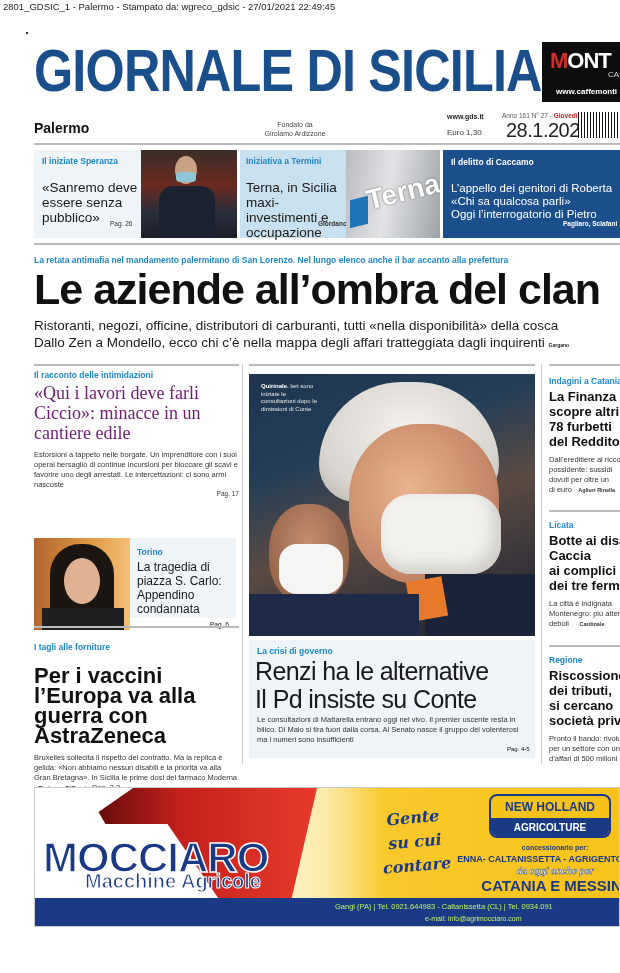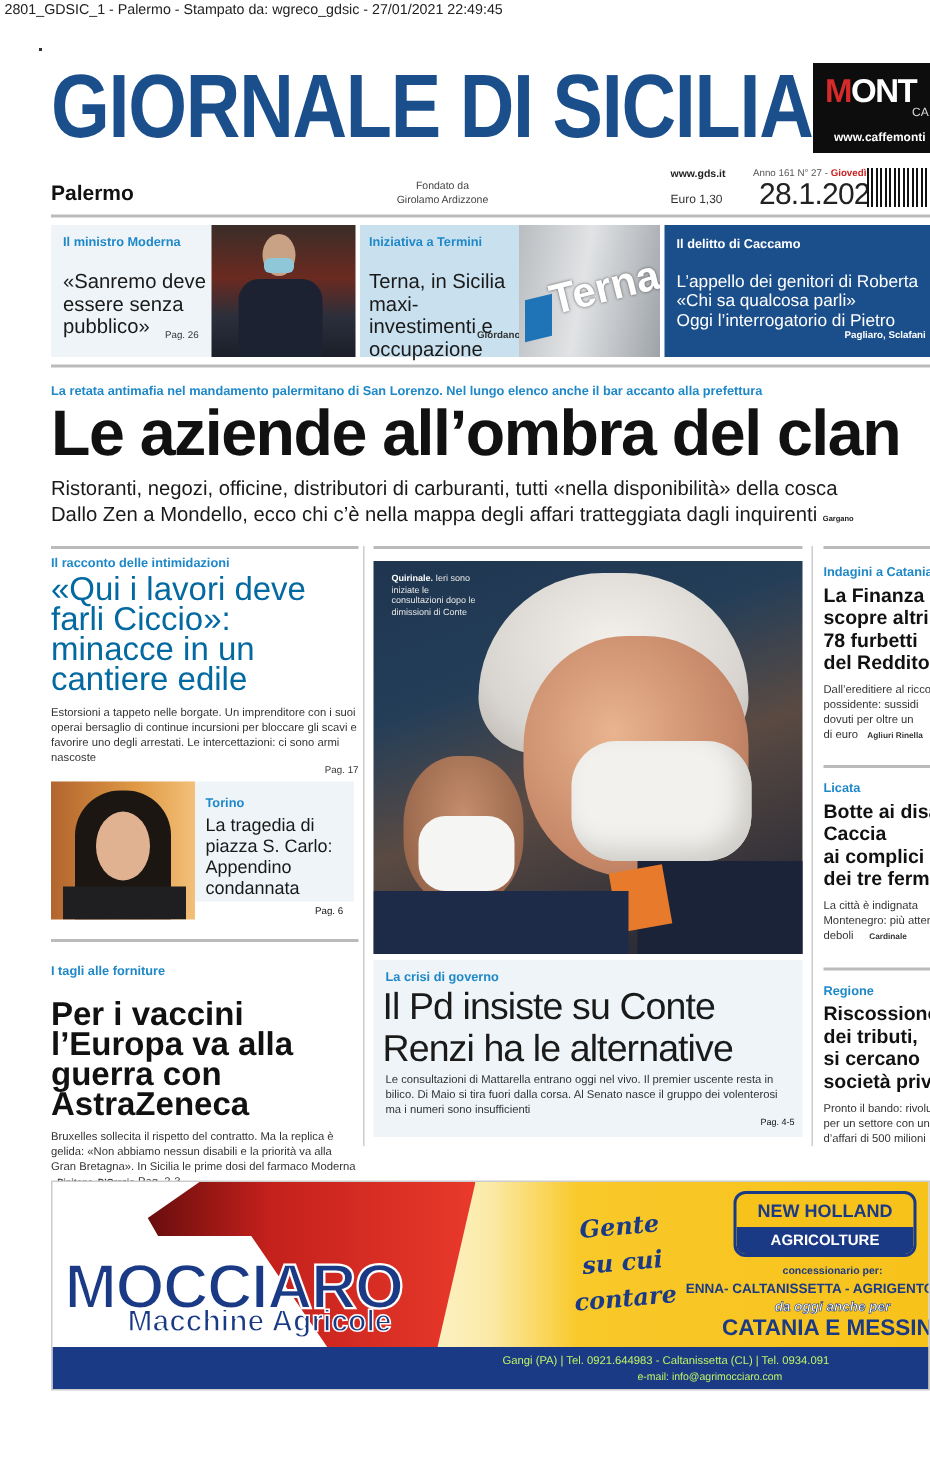--- a/index.html
+++ b/index.html
@@ -52,25 +52,25 @@
 
   .rule-mid { position: absolute; left: 34px; top: 243px; width: 586px; height: 2px; background: #bbb; }
   .main-kicker { position: absolute; left: 34px; top: 255px; font-size: 8.5px; font-weight: bold; color: #1e88c8; white-space: nowrap; }
   .main-title { position: absolute; left: 34px; top: 263px; font-size: 43px; font-weight: bold; letter-spacing: -1px; white-space: nowrap; line-height: 52px; }
   .main-sub { position: absolute; left: 34px; top: 317px; font-size: 13.5px; line-height: 17px; white-space: nowrap; color: #1a1a1a; }
   .main-sub .sig { font-size: 5px; font-weight: bold; }
 
   .rule-col { position: absolute; height: 2px; background: #bbb; }
   .col-left { position: absolute; left: 34px; top: 370px; width: 205px; }
   .kicker-s { font-size: 8.5px; font-weight: bold; color: #1e88c8; }
-  .story1 .title { font-size: 22px; line-height: 20px; margin-top: 3px; color: #0369a1; }
+  .story1 .title { font-size: 18px; line-height: 20px; margin-top: 3px; color: #701a75; font-family: Liberation Serif, serif; }
   .story1 .body { font-size: 7.5px; line-height: 10px; margin-top: 7px; color: #333; }
   .pg { font-size: 6.5px; color: #333; text-align: right; }
 
-  .torino { position: absolute; left: 34px; top: 521px; width: 202px; height: 80px; background: #eef4f8; }
+  .torino { position: absolute; left: 34px; top: 538px; width: 202px; height: 80px; background: #eef4f8; }
   .torino .photo { position: absolute; left: 0; top: 0; width: 96px; height: 92px; background: linear-gradient(90deg,#b2652e 0%,#e09a45 60%,#f3c07a 100%); overflow: hidden; }
   .torino .photo .hair { position: absolute; left: 16px; top: 6px; width: 64px; height: 86px; background: #1c1613; border-radius: 30px 30px 0 0; }
   .torino .photo .face { position: absolute; left: 30px; top: 20px; width: 36px; height: 46px; background: #e1b291; border-radius: 50%; }
   .torino .photo .coat { position: absolute; left: 8px; top: 70px; width: 82px; height: 22px; background: #1f1f22; }
   .torino .text { position: absolute; left: 103px; top: 9px; width: 98px; }
   .torino .text .title { font-size: 12px; line-height: 14px; margin-top: 3px; color: #1a1a1a; }
   .torino .page { position: absolute; left: 176px; top: 83px; font-size: 6.5px; }
 
   .story3 { position: absolute; left: 34px; top: 642px; width: 205px; }
   .story3 .title { font-size: 22px; line-height: 20px; font-weight: bold; margin-top: 14px; }
@@ -140,21 +140,21 @@
 </div>
 <div class="site">www.gds.it</div>
 <div class="price">Euro 1,30</div>
 <div class="edition"><span>Anno 161 N° 27 -</span> <b>Giovedì</b></div>
 <div class="date">28.1.2021</div>
 <div class="barcode"></div>
 <div class="rule-top"></div>
 
 <div class="teaser t1">
   <div class="text">
-    <div class="kicker">Il ministro Moderna</div>
+    <div class="kicker">Il iniziate Speranza</div>
     <div class="title">«Sanremo deve essere senza pubblico»</div>
   </div>
   <div class="page">Pag. 26</div>
   <div class="photo">
     <div class="body"></div>
       <div class="head"></div>
       <div class="mask"></div>
   </div>
 </div>
 
@@ -229,22 +229,22 @@
   <div class="m-mask"></div>
   <div class="c-face"></div>
   <div class="c-mask"></div>
   <div class="c-suit"></div>
   <div class="caption"><b>Quirinale.</b> <span>Ieri sono iniziate le consultazioni dopo le dimissioni di Conte</span></div>
 </div>
 
 <div class="center-story">
   <div class="kicker-s">La crisi di governo</div>
   <div class="title">
+    <div>Renzi ha le alternative</div>
     <div>Il Pd insiste su Conte</div>
-    <div>Renzi ha le alternative</div>
   </div>
   <div class="body">Le consultazioni di Mattarella entrano oggi nel vivo. Il premier uscente resta in bilico. Di Maio si tira fuori dalla corsa. Al Senato nasce il gruppo dei volenterosi ma i numeri sono insufficienti</div>
   <div class="page">Pag. 4-5</div>
 </div>
 
 <div class="rule-col" style="left:549px;top:364px;width:71px;"></div>
 <div class="col-right" style="top:376px;">
   <div class="kicker-s">Indagini a Catania</div>
   <div class="title">
     <div>La Finanza</div>

